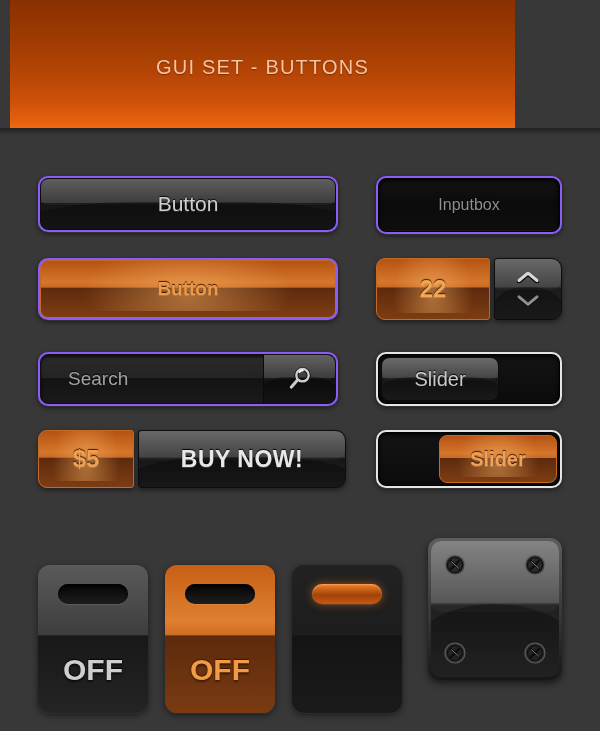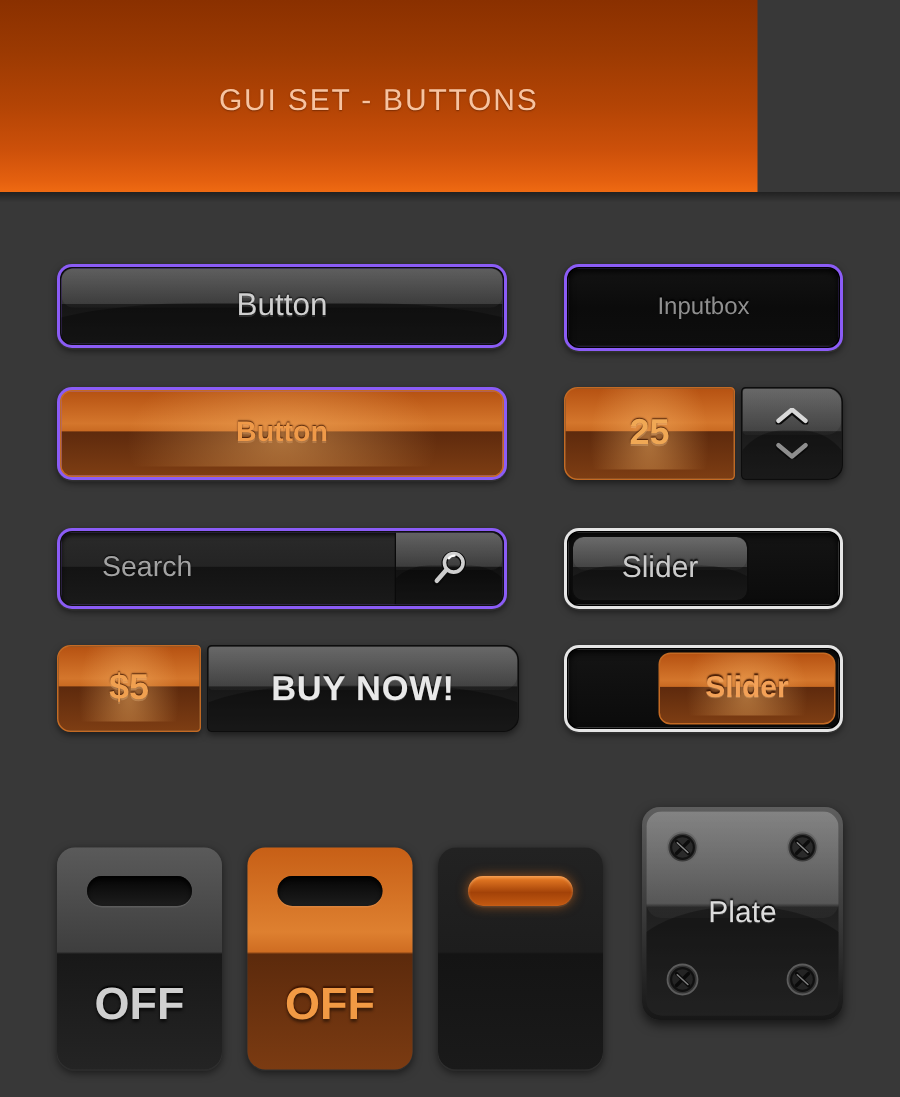--- a/index.html
+++ b/index.html
@@ -12,21 +12,21 @@
 
   body {
     background: #383838;
     font-family: "Liberation Sans", sans-serif;
     position: relative;
   }
 
   
   .header {
     position: absolute;
-    left: 0; top: 0;
+    left: 10px; top: 0;
     width: 505px; height: 128px;
     background: linear-gradient(to bottom,
         #8a3000 0%,
         #9c3a02 28%,
         #b34405 55%,
         #cc500a 78%,
         #e4600f 94%,
         #ef6a12 100%);
     overflow: hidden;
   }
@@ -393,21 +393,21 @@
 </div>
 
 <div class="frame" id="inputbox">
   <div class="inner">
     <div class="label">Inputbox</div>
   </div>
 </div>
 
 <div class="frame" id="spinner">
   <div class="spin-value radial-glow">
-    <div class="label">25</div>
+    <div class="label">22</div>
   </div>
   <div class="spin-arrows gloss">
     <span class="chev chev-up">
       <svg viewBox="0 0 22 11">
         <path d="M2 9.5 L11 2 L20 9.5" fill="none" stroke="#0a0a0a" stroke-width="4.2" stroke-linecap="round" stroke-linejoin="round"></path>
         <path d="M2 8.5 L11 1 L20 8.5" fill="none" stroke="#d8d8d8" stroke-width="3" stroke-linecap="round" stroke-linejoin="round"></path>
       </svg>
     </span>
     <span class="chev chev-down">
       <svg viewBox="0 0 22 11">
@@ -505,15 +505,14 @@
     </span>
     <span class="screw br">
       <svg viewBox="0 0 22 22">
         <circle cx="11" cy="11" r="10" fill="#323232" stroke="#5c5c5c" stroke-width="1.2"></circle>
         <circle cx="11" cy="11" r="7.6" fill="#242424" stroke="#101010" stroke-width="1.4"></circle>
         <line x1="7" y1="7" x2="15" y2="15" stroke="#0a0a0a" stroke-width="2.2" stroke-linecap="round"></line>
         <line x1="15" y1="7" x2="7" y2="15" stroke="#0a0a0a" stroke-width="2.2" stroke-linecap="round"></line>
         <line x1="7.5" y1="7.8" x2="14.6" y2="14.3" stroke="#7e7e7e" stroke-width="1" stroke-linecap="round"></line>
       </svg>
     </span>
-    <div class="plate-label">Plate</div>
   </div>
 </div>
 
 </body></html>

